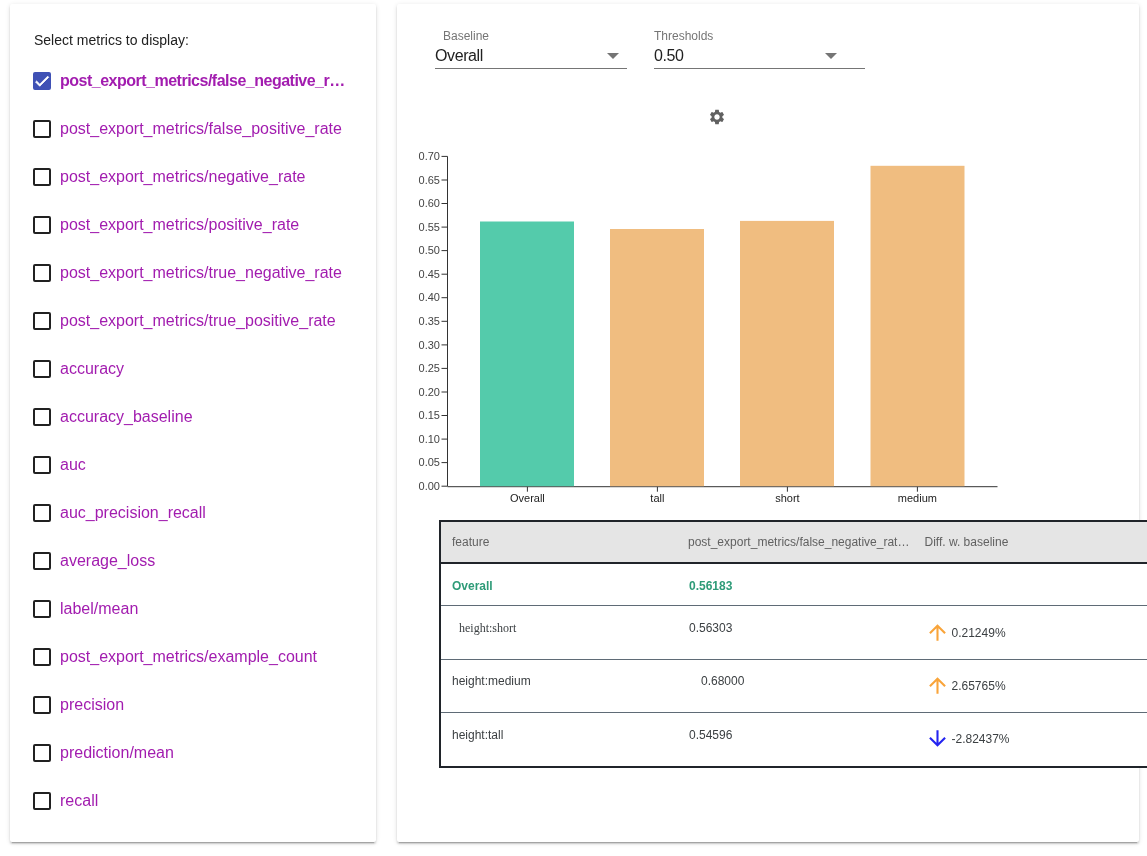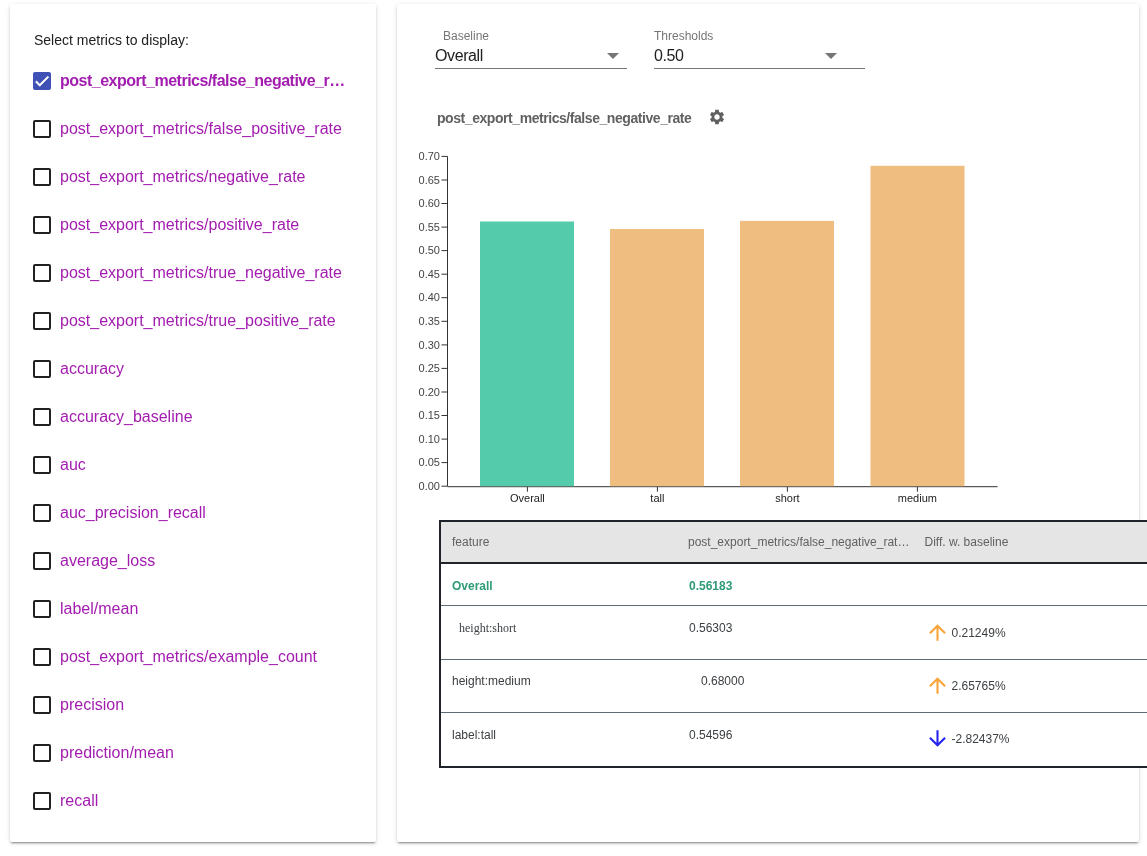--- a/index.html
+++ b/index.html
@@ -107,21 +107,20 @@
 
 <div class="card" id="rightcard">
   <div class="ddlabel" style="left:38px; top:25px;margin-left:8px;">Baseline</div>
   <div class="ddvalue" style="left:38px; top:43px;">Overall</div>
   <div class="ddarrow" style="left:209.6px; top:49px;"></div>
   <div class="ddline" style="left:37.7px; top:64.3px; width:192px;"></div>
   <div class="ddlabel" style="left:257px; top:25px;">Thresholds</div>
   <div class="ddvalue" style="left:257px; top:43px;">0.50</div>
   <div class="ddarrow" style="left:427.9px; top:49px;"></div>
   <div class="ddline" style="left:256.9px; top:64.3px; width:211px;"></div>
-  <div class="charttitle">post_export_metrics/false_negative_rate</div>
   <svg style="position:absolute; left:311px; top:104px;" width="18" height="18" viewBox="0 0 24 24" fill="#616161">
       <path d="M19.14,12.94c0.04-0.3,0.06-0.61,0.06-0.94c0-0.32-0.02-0.64-0.07-0.94l2.03-1.58c0.18-0.14,0.23-0.41,0.12-0.61 l-1.92-3.32c-0.12-0.22-0.37-0.29-0.59-0.22l-2.39,0.96c-0.5-0.38-1.03-0.7-1.62-0.94L14.4,2.81c-0.04-0.24-0.24-0.41-0.48-0.41 h-3.84c-0.24,0-0.43,0.17-0.47,0.41L9.25,5.35C8.66,5.59,8.12,5.92,7.63,6.29L5.24,5.33c-0.22-0.08-0.47,0-0.59,0.22L2.74,8.87 C2.62,9.08,2.66,9.34,2.86,9.48l2.03,1.58C4.84,11.36,4.8,11.69,4.8,12s0.02,0.64,0.07,0.94l-2.03,1.58 c-0.18,0.14-0.23,0.41-0.12,0.61l1.92,3.32c0.12,0.22,0.37,0.29,0.59,0.22l2.39-0.96c0.5,0.38,1.03,0.7,1.62,0.94l0.36,2.54 c0.05,0.24,0.24,0.41,0.48,0.41h3.84c0.24,0,0.44-0.17,0.47-0.41l0.36-2.54c0.59-0.24,1.13-0.56,1.62-0.94l2.39,0.96 c0.22,0.08,0.47,0,0.59-0.22l1.92-3.32c0.12-0.22,0.07-0.47-0.12-0.61L19.14,12.94z M12,15.6c-1.98,0-3.6-1.62-3.6-3.6 s1.62-3.6,3.6-3.6s3.6,1.62,3.6,3.6S13.98,15.6,12,15.6z"></path>
     </svg>
 
   <svg id="chart" style="position:absolute; left:3px; top:141px;" width="650" height="370" viewBox="0 0 650 370">
 
     <g stroke="#333333" stroke-width="1">
       <line x1="47.5" y1="11.4" x2="47.5" y2="341.2"></line>
       <line x1="47.5" y1="341.7" x2="597.5" y2="341.7"></line>
     </g>
@@ -196,20 +195,20 @@
     <div class="divline" style="top:137px;"></div>
 
     <div class="tcell" style="left:11px; top:152.5px;">height:medium</div>
     <div class="tcell" style="left:260px; top:152.5px;">0.68000</div>
     <svg style="position:absolute; left:484px; top:151.2px;" width="25" height="25" viewBox="0 0 24 24" fill="#f9a43a">
         <path d="M4 12l1.41 1.41L11 7.83V20h2V7.83l5.58 5.59L20 12l-8-8-8 8z"></path>
       </svg>
     <div class="tcell" style="left:510.5px; top:157.5px;">2.65765%</div>
     <div class="divline" style="top:190px;"></div>
 
-    <div class="tcell" style="left:11px; top:206.5px;">label:tall</div>
+    <div class="tcell" style="left:11px; top:206.5px;">height:tall</div>
     <div class="tcell" style="left:248px; top:206.5px;">0.54596</div>
     <svg style="position:absolute; left:484px; top:204.2px;" width="25" height="25" viewBox="0 0 24 24" fill="#2424f0">
         <path d="M20 12l-1.41-1.41L13 16.17V4h-2v12.17l-5.58-5.59L4 12l8 8 8-8z"></path>
       </svg>
     <div class="tcell" style="left:510.5px; top:210.5px;">-2.82437%</div>
   </div>
 </div>
 
 </body></html>

